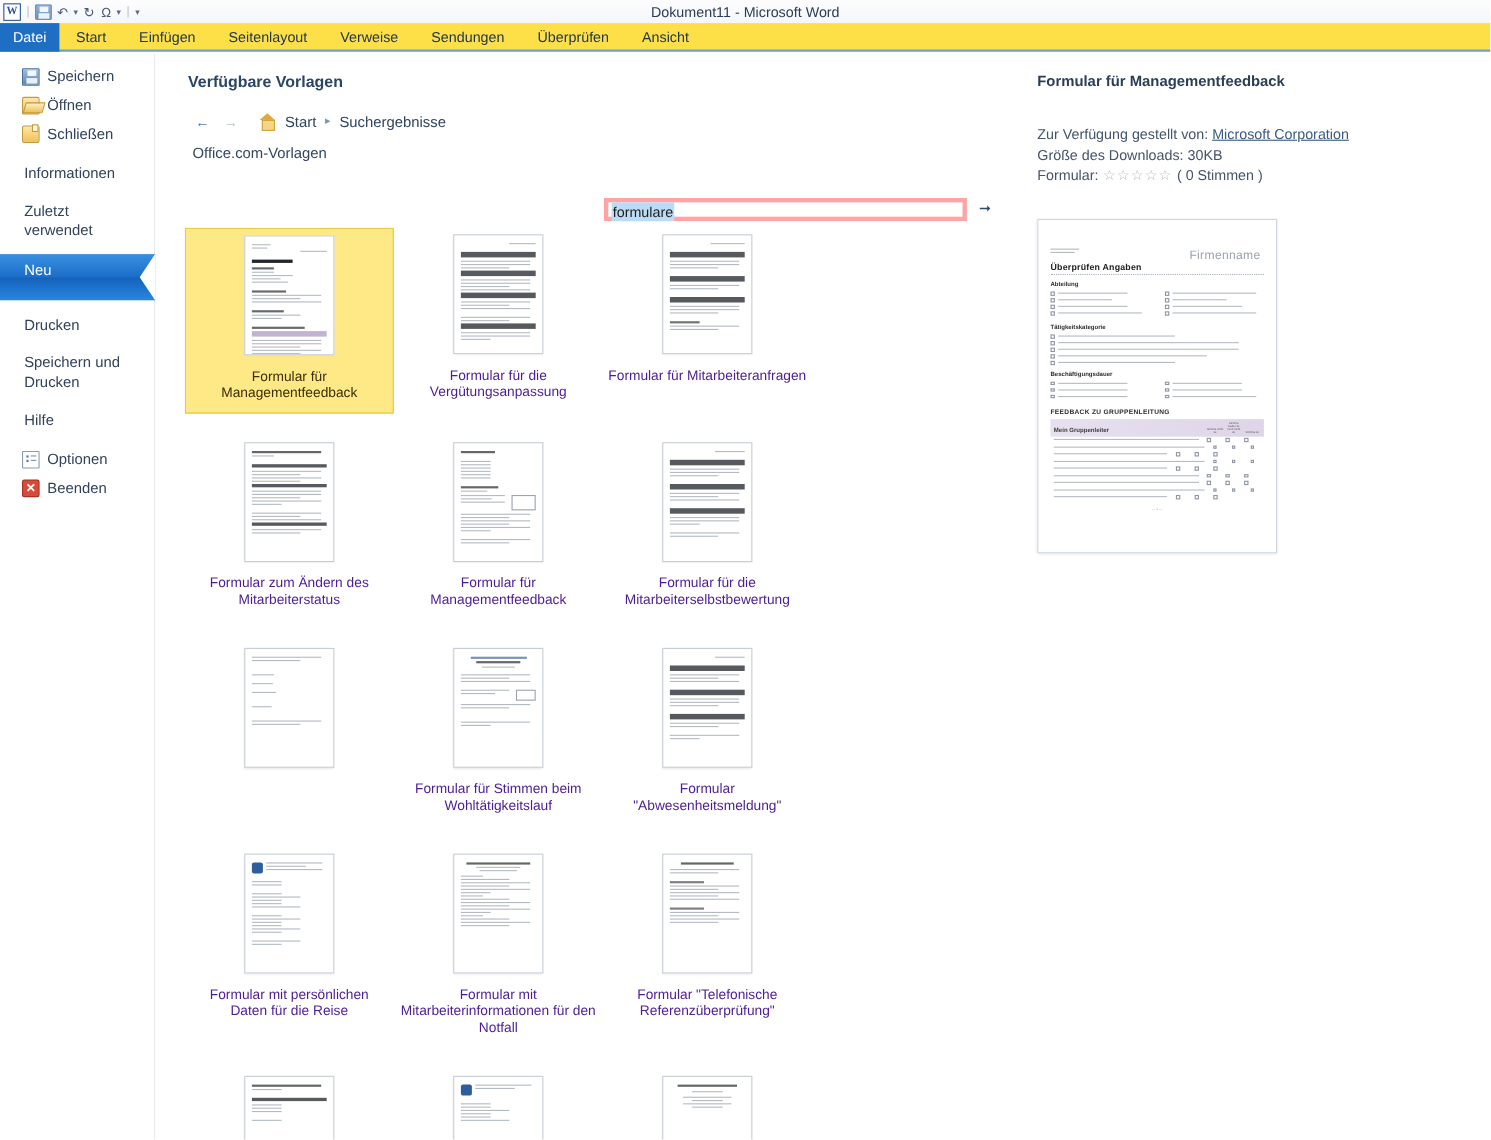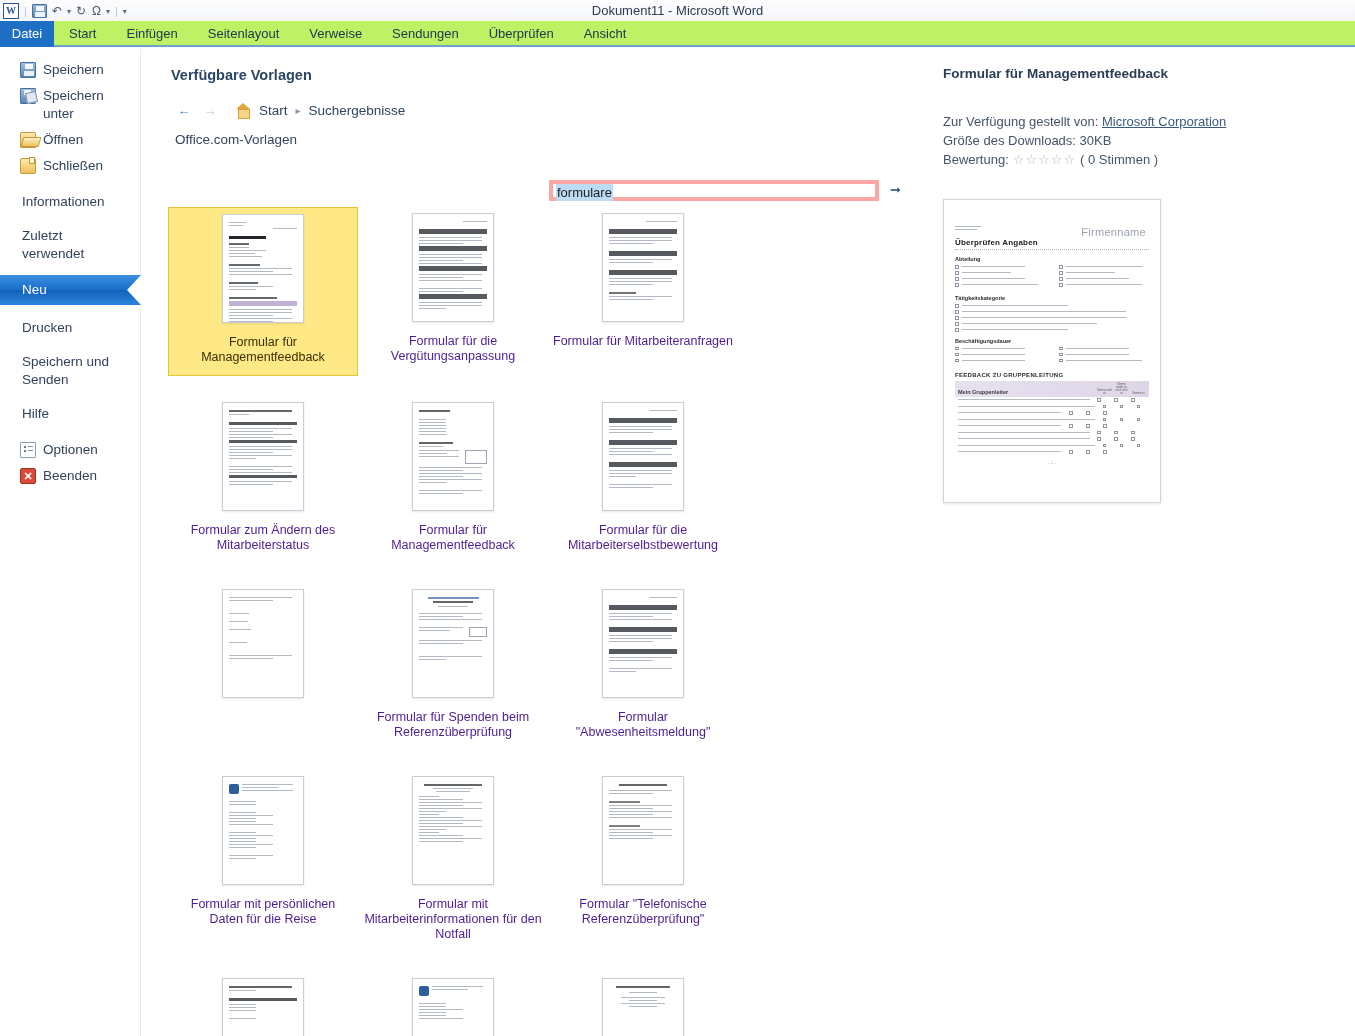--- a/index.html
+++ b/index.html
@@ -55,21 +55,21 @@
   }
   .caret { font-size: 8px; color: #5a6b80; }
   .titletext {
     position: absolute; top: 3px; left: 0; width: 1355px;
     text-align: center; font-size: 13px; color: #2c3c55;
   }
 
   
   .ribbon {
     position: absolute; top: 21px; left: 0; width: 1355px; height: 26px;
-    background: #bef264;
+    background: #fde047;
     border-bottom: 2px solid #6ea0d0;
   }
   .tabs { position: absolute; top: 0; left: 0; display: flex; height: 26px; }
   .tab {
     font-size: 13px; color: #22364f;
     padding: 5px 15px 4px 15px;
     line-height: 16px; cursor: default; white-space: nowrap;
   }
   .tab.active {
     background: #1e6fc4;
@@ -92,21 +92,21 @@
     display: flex; align-items: flex-start; gap: 7px;
     font-size: 13.5px; color: #31425c;
     padding: 4px 8px 4px 20px;
     line-height: 18px;
     cursor: default;
   }
   .nav-item.noicon { padding-left: 22px; }
   .nav-item.sel {
     background: linear-gradient(to bottom,#3a8fe0 0%, #1b6ec9 50%, #1461bb 51%, #2a86dd 100%);
     color: #ffffff;
-    padding-top: 6px; padding-bottom: 6px;
+    padding-top: 6px; padding-bottom: 18px;
     width: 141px;
   }
   .nav-item.sel::after {
     content: ""; position: absolute; right: -0px; top: 0;
     width: 0; height: 100%;
     border-left: 13px solid transparent;
   }
   .sel-notch {
     position: absolute; right: 0; top: 0; width: 14px; height: 100%;
     background: #ffffff;
@@ -337,24 +337,20 @@
   <div class="backstage">
 
     <div class="leftnav">
       <div style="height:8px"></div>
 
       <div class="nav-item">
         <span class="navicon ic-save"></span>
         <span>Speichern</span>
       </div>
       <div class="nav-item">
-        <span class="navicon ic-saveas"></span>
-        <span>Speichern unter</span>
-      </div>
-      <div class="nav-item">
         <span class="navicon ic-open"></span>
         <span>Öffnen</span>
       </div>
       <div class="nav-item">
         <span class="navicon ic-close"></span>
         <span>Schließen</span>
       </div>
 
       <div style="height:10px"></div>
       <div class="nav-item noicon">
@@ -370,21 +366,21 @@
         <span>Neu</span>
         <span class="sel-notch"></span>
       </div>
 
       <div style="height:10px"></div>
       <div class="nav-item noicon">
         <span>Drucken</span>
       </div>
       <div style="height:8px"></div>
       <div class="nav-item noicon">
-        <span style="width:96px; display:block;">Speichern und Senden</span>
+        <span style="width:96px; display:block;">Speichern und Drucken</span>
       </div>
       <div style="height:8px"></div>
       <div class="nav-item noicon">
         <span>Hilfe</span>
       </div>
       <div style="height:10px"></div>
       <div class="nav-item">
         <span class="navicon ic-options"></span>
         <span>Optionen</span>
       </div>
@@ -644,21 +640,21 @@
                   <div style="width:18px;height:10px;border:1px solid #9aa3af"></div>
                 </div>
                 <div class="ln l"></div>
                   <div class="ln m"></div>
                 <div class="gap"></div>
                   <div class="gap"></div>
                 <div class="ln l"></div>
                   <div class="ln s"></div>
               </div>
             </div>
-            <div class="label">Formular für Spenden beim Referenzüberprüfung</div>
+            <div class="label">Formular für Stimmen beim Wohltätigkeitslauf</div>
           </div>
 
           <div class="cell">
             <div class="thumb">
               <div class="mini">
                 <div class="ln r" style="width:40%"></div>
                 <div class="gap"></div>
                 <div class="ln blk" style="width:100%"></div>
                 <div class="ln l"></div>
                   <div class="ln m"></div>
@@ -837,21 +833,21 @@
         <span>Zur Verfügung gestellt von:</span>
         <a href="#">Microsoft Corporation</a>
       </div>
 
       <div class="d-row d-size">
         <span>Größe des Downloads:</span>
         <span>30KB</span>
       </div>
 
       <div class="d-row d-rating">
-        <span>Bewertung:</span>
+        <span>Formular:</span>
         <span class="stars">☆☆☆☆☆</span>
         <span>( 0 Stimmen )</span>
       </div>
 
       <div class="preview">
         <div class="pv-company">Firmenname</div>
         <div class="pv-code">
           <div class="ln s" style="width:26px;background:#9aa3af"></div>
           <div class="ln s" style="width:22px;background:#9aa3af"></div>
         </div>

